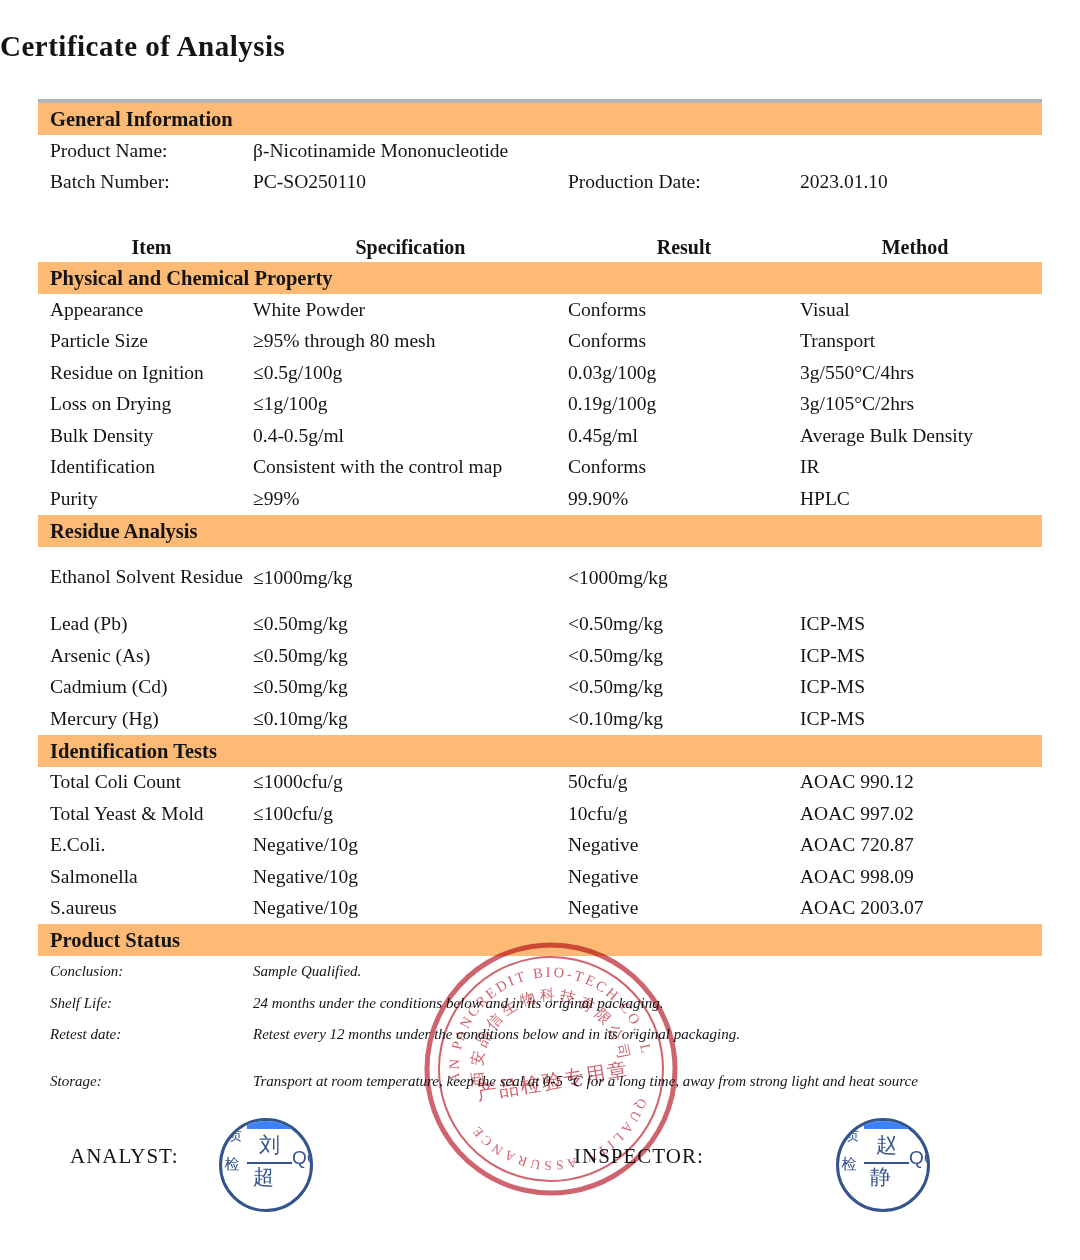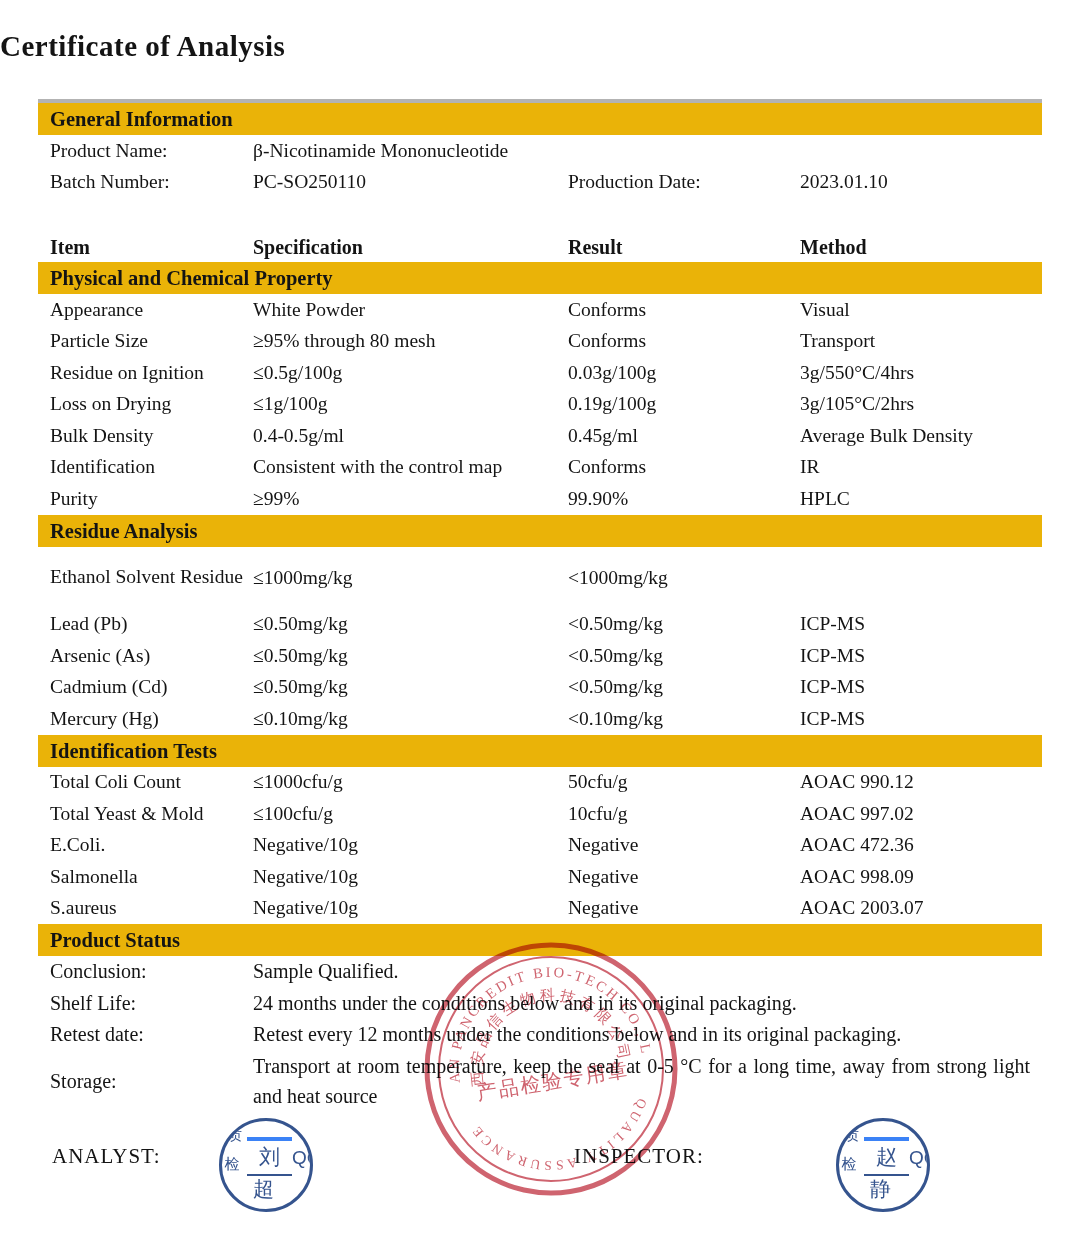--- a/index.html
+++ b/index.html
@@ -12,75 +12,76 @@
     overflow:hidden;
   }
   .doc-title{
     margin:30px 0 0;
     font-size:29px;
     font-weight:bold;
     letter-spacing:.5px;
   }
   .content{margin:36px 38px 0;}
   .bar{
-    background:#eab308;
+    background:#fdba74;
     font-weight:bold;
     font-size:20.5px;
     height:32px;line-height:32px;
     padding:0 12px;
   }
   .bar-first{border-top:4px solid #b3b3b3;}
   .r4{
     display:grid;
     grid-template-columns:203px 315px 232px 1fr;
     align-items:center;
     min-height:31.5px;
     padding:0 12px;
     font-size:19.5px;
   }
-  .r4.hdr{font-weight:bold;font-size:20px;min-height:30px;margin-top:34px;}
+  .r4.hdr{font-weight:bold;font-size:20px;min-height:30px;margin-top:34px;text-align:center;}
   .r4.tall{min-height:62px;}
   .r2{
     display:grid;
     grid-template-columns:203px 1fr;
     align-items:center;
     min-height:31.5px;
     padding:0 12px;
-    font-size:20px;
+    font-size:15px;
+    font-style:italic;
   }
   .r2.tall{min-height:61px;}
   .jcell{width:196px;text-align:justify;line-height:1.45;}
   .jwide{text-align:justify;line-height:1.5;}
   .cell{white-space:nowrap;}
   
   .signatures{position:relative;height:130px;margin:0 38px;}
   .sig-label{
     position:absolute;top:32px;
     font-size:21px;letter-spacing:1px;
   }
-  .sig-analyst{left:14px;}
+  .sig-analyst{left:32px;}
   .sig-inspector{left:536px;}
   .blue-stamp{
     position:absolute;top:6px;
     width:88px;height:88px;
     border:3px solid #35548e;
     border-radius:50%;
     overflow:hidden;
     color:#35548e;
     display:flex;flex-direction:row;
     text-align:center;
     background:transparent;
   }
   .stamp-analyst{left:181px;}
   .stamp-inspector{left:798px;}
   .bs-top{height:24px;line-height:29px;font-size:15px;letter-spacing:5px;text-indent:5px;}
   .bs-name{
     height:33px;line-height:32px;
-    border-top:4px solid #3b82f6;border-bottom:2px solid #35548e;
-    font-size:21px;letter-spacing:12px;text-indent:12px;margin-top:16px;
+    border-top:8px solid #3b82f6;border-bottom:2px solid #35548e;
+    font-size:21px;letter-spacing:12px;text-indent:12px;
   }
   .bs-code{flex:1;line-height:26px;font-size:19px;font-family:"Liberation Sans","DejaVu Sans",sans-serif;margin-top:24px;}
   
   .red-stamp{
     position:absolute;
     left:418px;top:936px;
     width:266px;height:266px;
     opacity:.82;
     mix-blend-mode:multiply;
     pointer-events:none;
@@ -202,21 +203,21 @@
     <div class="r4">
       <div class="cell">Total Yeast &amp; Mold</div>
       <div class="cell">≤100cfu/g</div>
       <div class="cell">10cfu/g</div>
       <div class="cell">AOAC 997.02</div>
     </div>
     <div class="r4">
       <div class="cell">E.Coli.</div>
       <div class="cell">Negative/10g</div>
       <div class="cell">Negative</div>
-      <div class="cell">AOAC 472.36</div>
+      <div class="cell">AOAC 720.87</div>
     </div>
     <div class="r4">
       <div class="cell">Salmonella</div>
       <div class="cell">Negative/10g</div>
       <div class="cell">Negative</div>
       <div class="cell">AOAC 998.09</div>
     </div>
     <div class="r4">
       <div class="cell">S.aureus</div>
       <div class="cell">Negative/10g</div>

